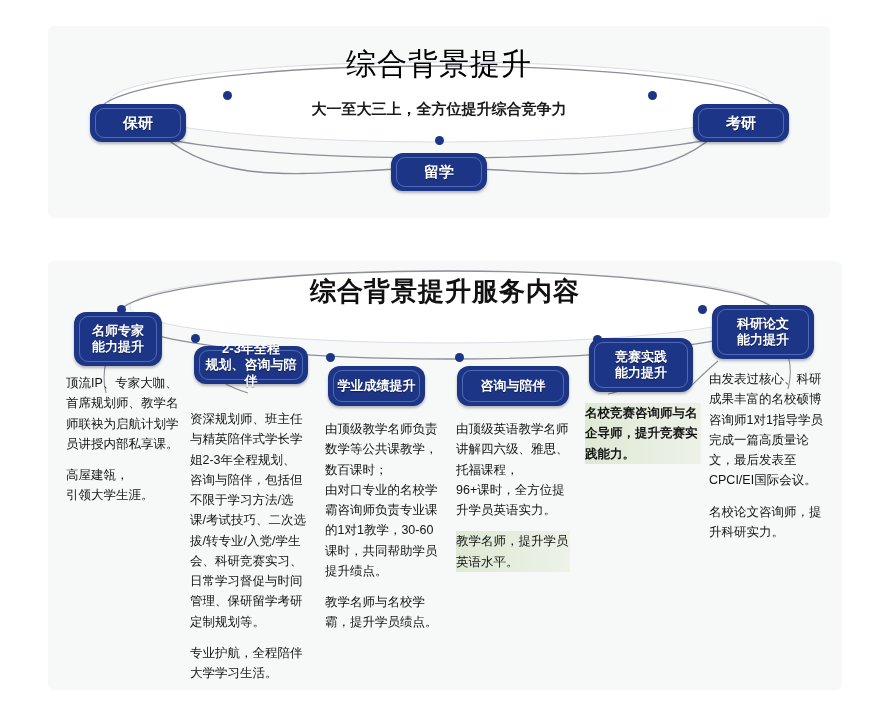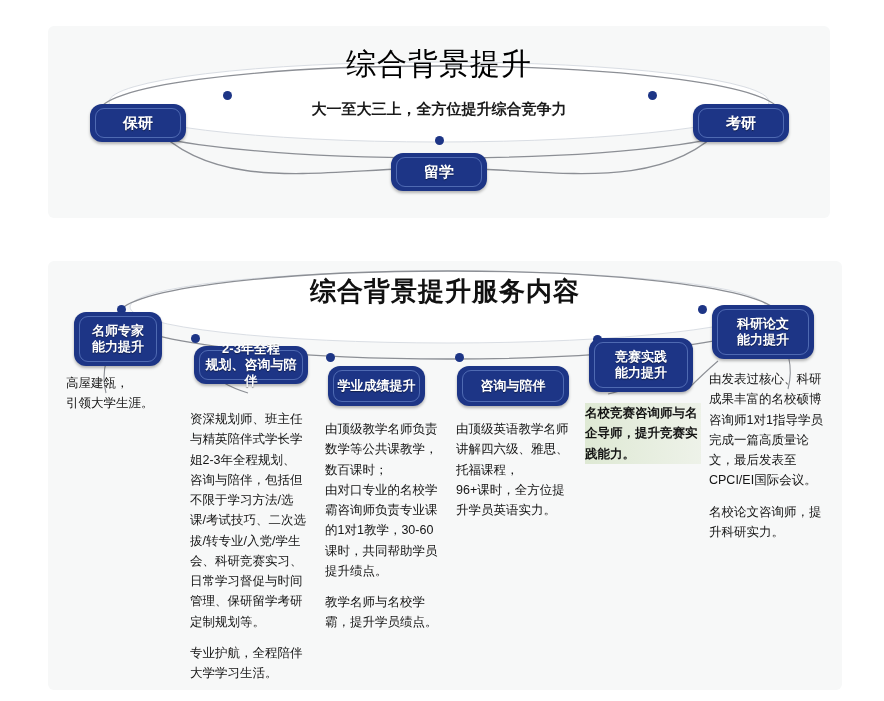--- a/index.html
+++ b/index.html
@@ -194,20 +194,21 @@
 
   <div class="detail-title">综合背景提升服务内容</div>
 
   <div class="pill pill-detail" style="left:26px; top:51px; width:88px; height:54px;">
     <span class="pill-label">
       <span>名师专家</span><br>
       <span>能力提升</span>
     </span>
   </div>
   <div class="col" style="left:18px; top:112px; width:116px;">
+    <p>顶流IP、专家大咖、首席规划师、教学名师联袂为启航计划学员讲授内部私享课。</p>
     <p style="white-space:pre-line;">高屋建瓴，
 引领大学生涯。</p>
   </div>
 
   <div class="pill pill-detail" style="left:146px; top:85px; width:114px; height:38px;">
     <span class="pill-label">
       <span>2-3年全程</span><br>
       <span>规划、咨询与陪伴</span>
     </span>
   </div>
@@ -224,20 +225,21 @@
 由对口专业的名校学霸咨询师负责专业课的1对1教学，30-60课时，共同帮助学员提升绩点。</p>
     <p>教学名师与名校学霸，提升学员绩点。</p>
   </div>
 
   <div class="pill pill-detail" style="left:409px; top:105px; width:112px; height:40px;">
     <span class="pill-label">咨询与陪伴</span>
   </div>
   <div class="col" style="left:408px; top:158px; width:114px;">
     <p style="white-space:pre-line;">由顶级英语教学名师讲解四六级、雅思、托福课程，
 96+课时，全方位提升学员英语实力。</p>
+    <p class="hl">教学名师，提升学员英语水平。</p>
   </div>
 
   <div class="pill pill-detail" style="left:541px; top:77px; width:104px; height:54px;">
     <span class="pill-label">
       <span>竞赛实践</span><br>
       <span>能力提升</span>
     </span>
   </div>
   <div class="col" style="left:537px; top:142px; width:116px;">
     <p class="hl strong">名校竞赛咨询师与名企导师，提升竞赛实践能力。</p>

